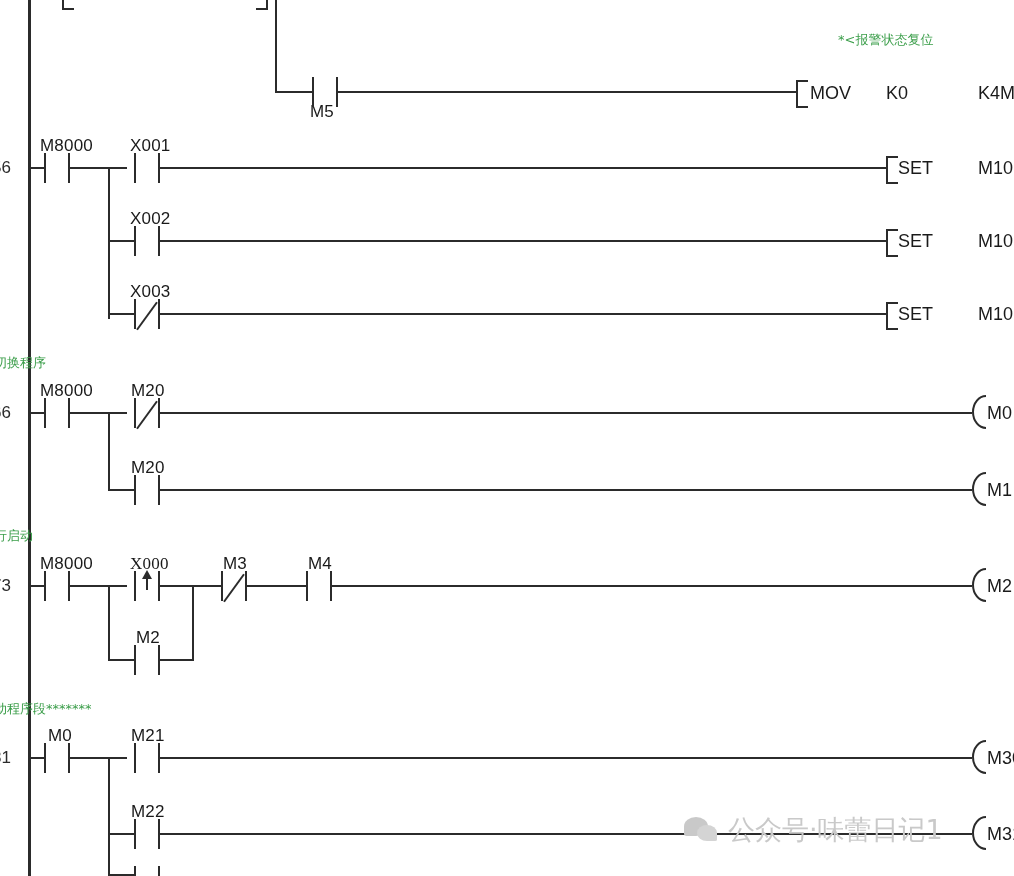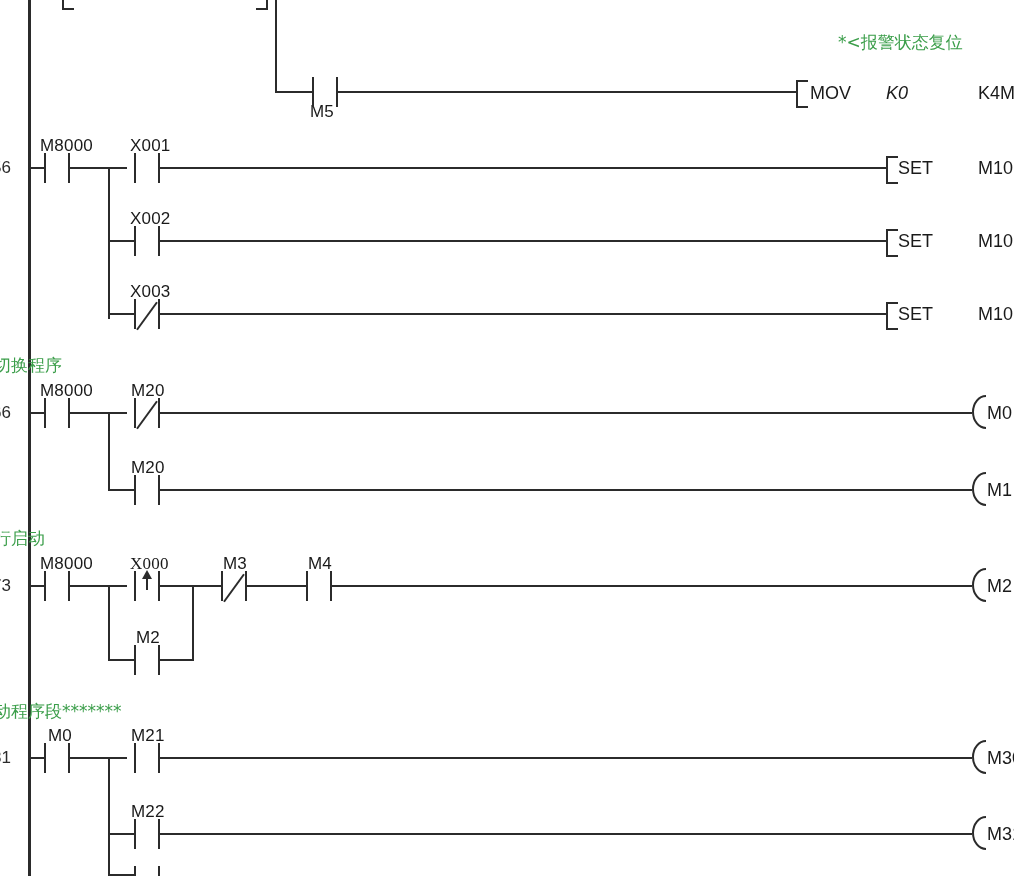--- a/index.html
+++ b/index.html
@@ -66,21 +66,21 @@
     border-left:2px solid #2b2b2b;
     border-top:2px solid #2b2b2b;
     border-bottom:2px solid #2b2b2b;
   }
   .brk.close{
     border-left:none;border-right:2px solid #2b2b2b;
   }
 
   .comment{
     position:absolute;white-space:nowrap;
-    font-size:17px;color:#3b9e4a;
+    font-size:13px;color:#3b9e4a;
     font-family:"DejaVu Sans","Liberation Sans",sans-serif;
   }
   .step{
     position:absolute;white-space:nowrap;
     font-size:17px;color:#2b2b2b;
   }
 
   
   .watermark{
     position:absolute;display:flex;align-items:center;gap:10px;
@@ -120,21 +120,21 @@
       <div class="bar l"></div>
         <div class="bar r"></div>
     </div>
 
     <div class="wire h" style="left:338px;top:91px;width:458px;"></div>
 
     <div class="comment" style="left:838px;top:31px;">*&lt;报警状态复位</div>
 
     <div class="brk" style="left:796px;top:80px;height:24px;"></div>
     <div class="instr" style="left:810px;top:83px;">MOV</div>
-    <div class="instr" style="left:886px;top:83px;font-style:italic;">K0</div>
+    <div class="instr" style="left:886px;top:83px;">K0</div>
     <div class="instr" style="left:978px;top:83px;">K4M</div>
 
     <div class="step" style="left:-8px;top:158px;">56</div>
 
     <div class="wire h" style="left:28px;top:167px;width:16px;"></div>
 
     <div class="clabel" style="left:40px;top:136px;">M8000</div>
     <div class="contact" style="left:44px;top:153px;width:26px;">
       <div class="bar l"></div>
         <div class="bar r"></div>
@@ -289,15 +289,22 @@
     <div class="wire h" style="left:160px;top:833px;width:812px;"></div>
     <div class="coilmark" style="left:972px;top:816px;"></div>
     <div class="instr" style="left:987px;top:824px;">M31</div>
 
     <div class="wire h" style="left:108px;top:874px;width:26px;"></div>
     <div class="contact" style="left:134px;top:866px;width:26px;height:10px;">
       <div class="bar l" style="height:10px;"></div>
         <div class="bar r" style="height:10px;"></div>
     </div>
 
+    <div class="watermark" style="left:684px;top:812px;">
+      <span class="wm-icon">
+        <span class="b1"></span>
+          <span class="b2"></span>
+      </span>
+      <span>公众号·味蕾日记1</span>
+    </div>
 
   </div>
 </div>
 
 </body></html>

